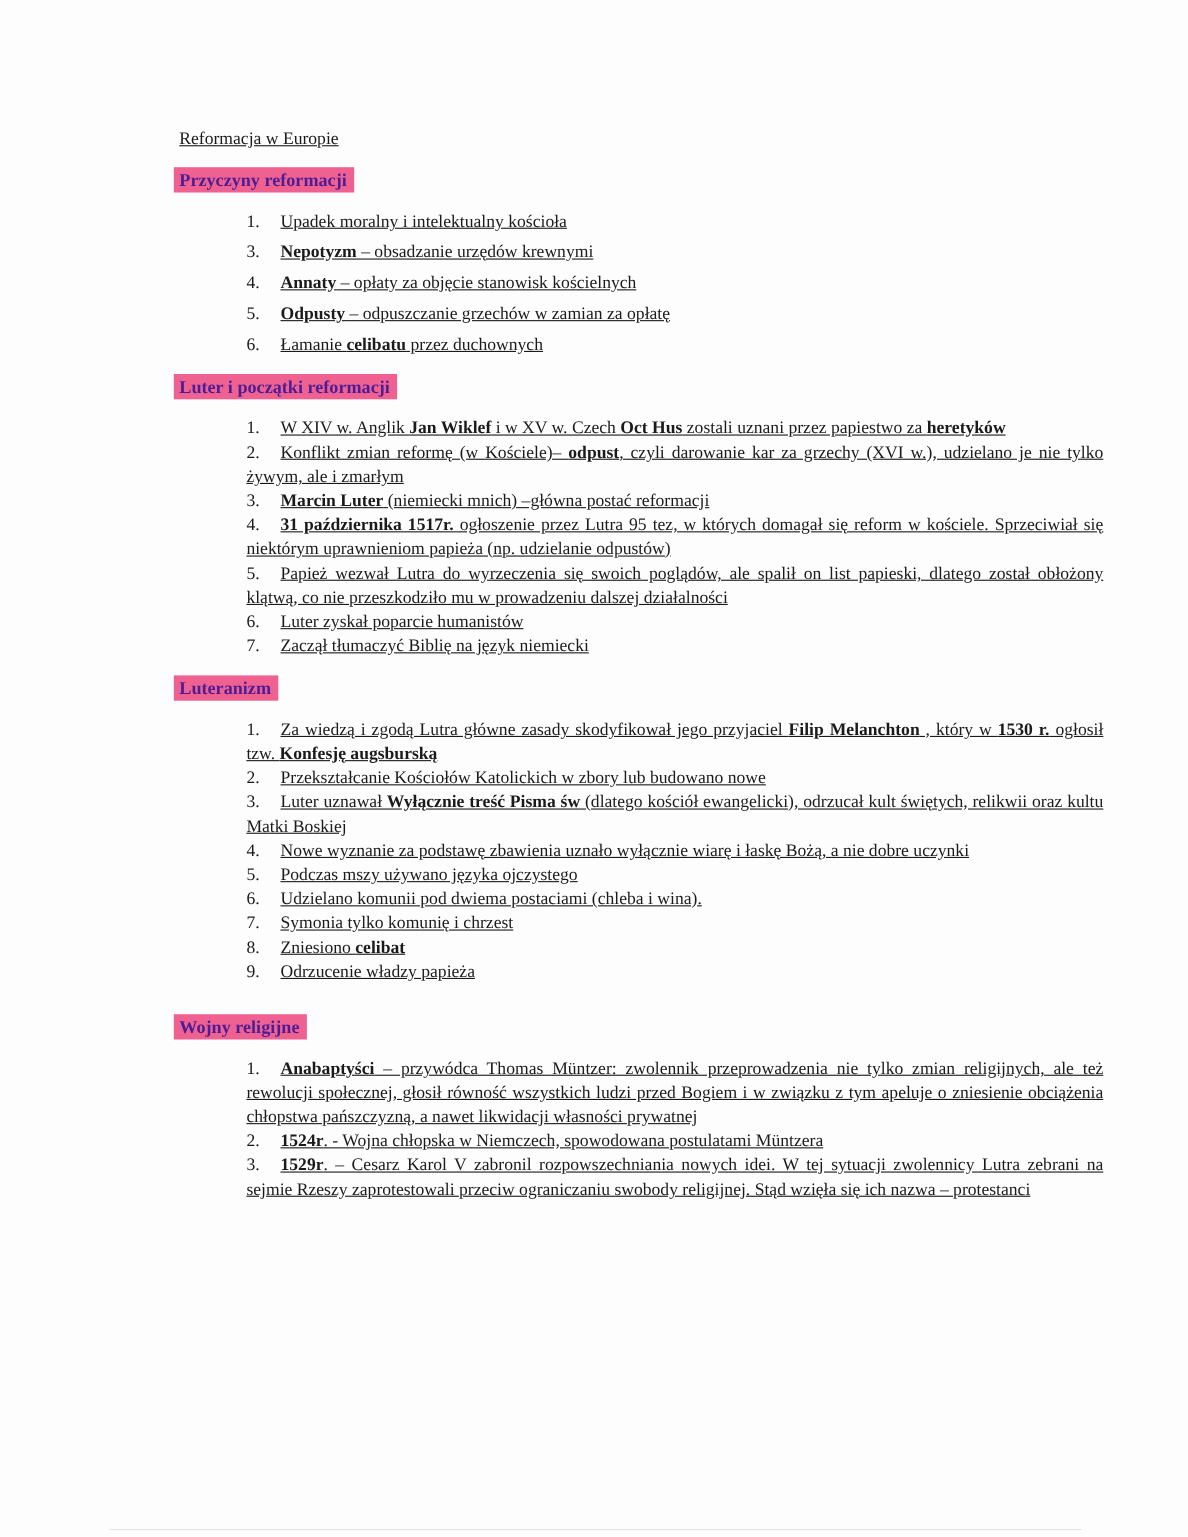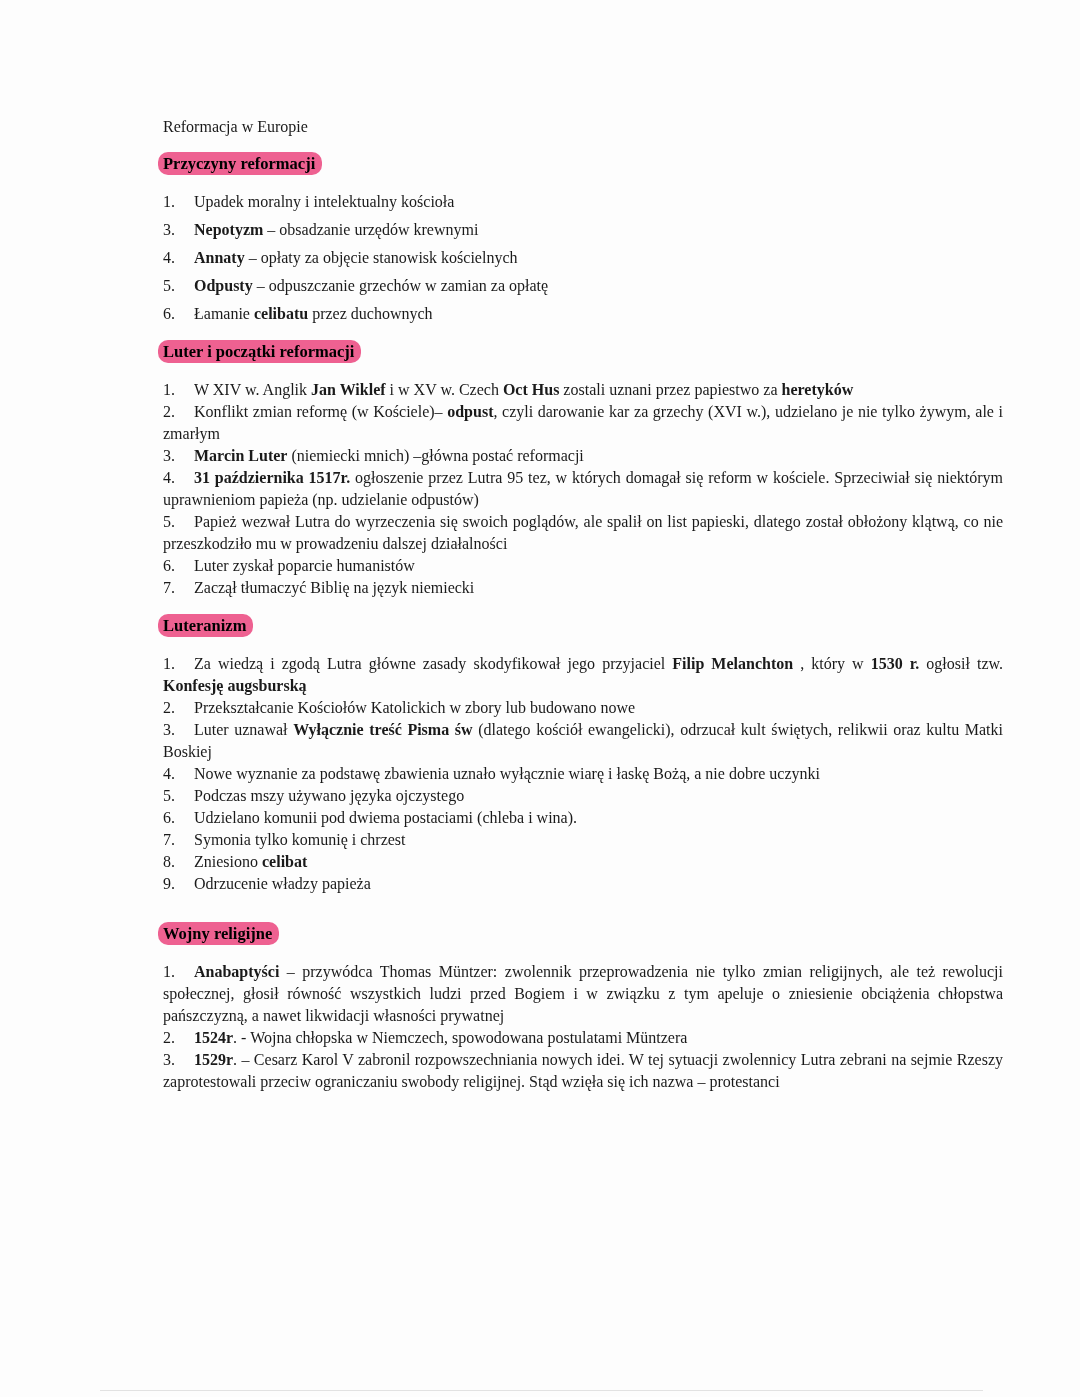--- a/index.html
+++ b/index.html
@@ -11,39 +11,40 @@
     position: relative;
     overflow: hidden;
   }
   .page {
     position: absolute;
     inset: 0;
     background: #fdfdfd;
   }
   .content {
     padding: 117px 77px 0 163px;
+    text-decoration: underline;
   }
   .doc-title {
     font-size: 16px;
     line-height: 20px;
   }
   .heading-row { margin-top: 15px; }
   .heading-highlight {
     display: inline-block;
     font-weight: 700;
     font-size: 16.5px;
     line-height: 17px;
     padding: 3px 7px 3px 5px;
     margin-left: -5px;
-    color: #000000;
+    color: #4c1d95;
     background: var(--hl, #ee6191);
-    border-radius: 10px;
   }
   .item-list {
     margin-top: 16px;
+    margin-left: 61px;
   }
   .item {
     font-size: 16px;
     line-height: 22px;
     text-align: justify;
   }
   .num {
     display: inline-block;
     width: 31px;
   }

